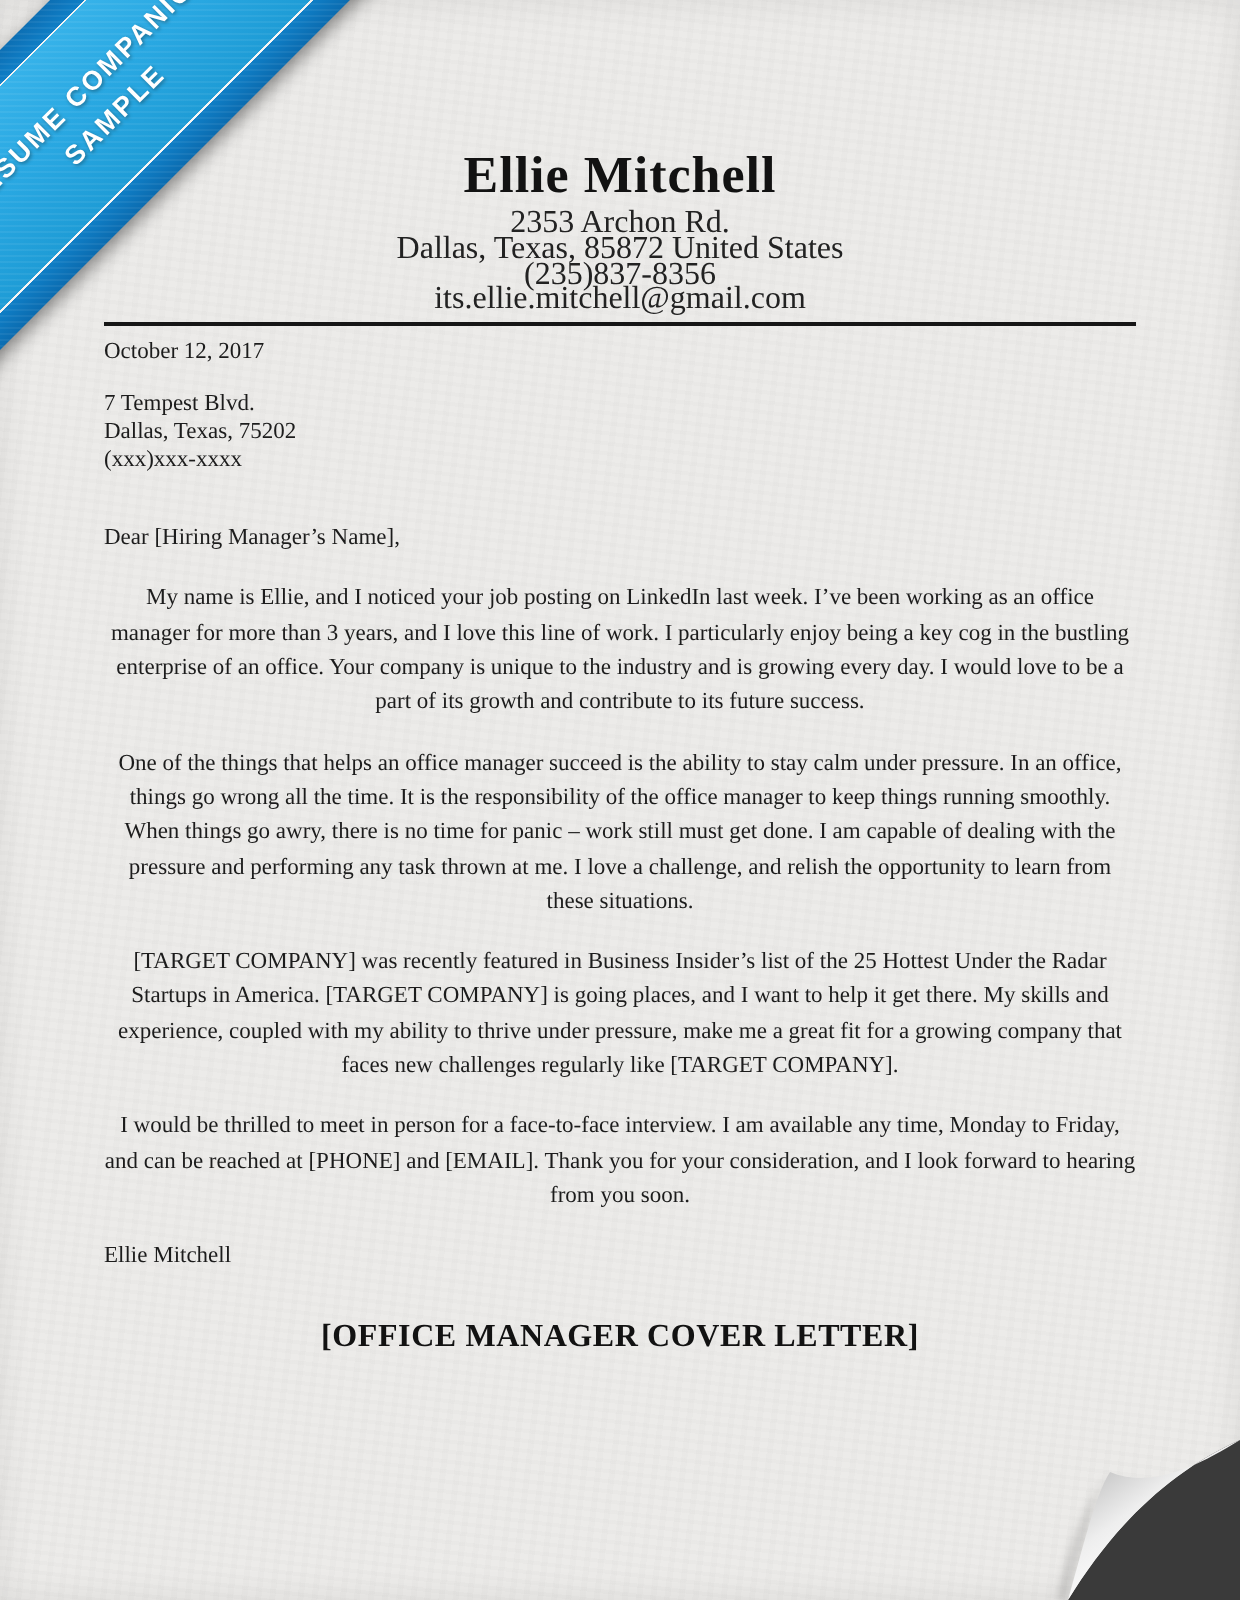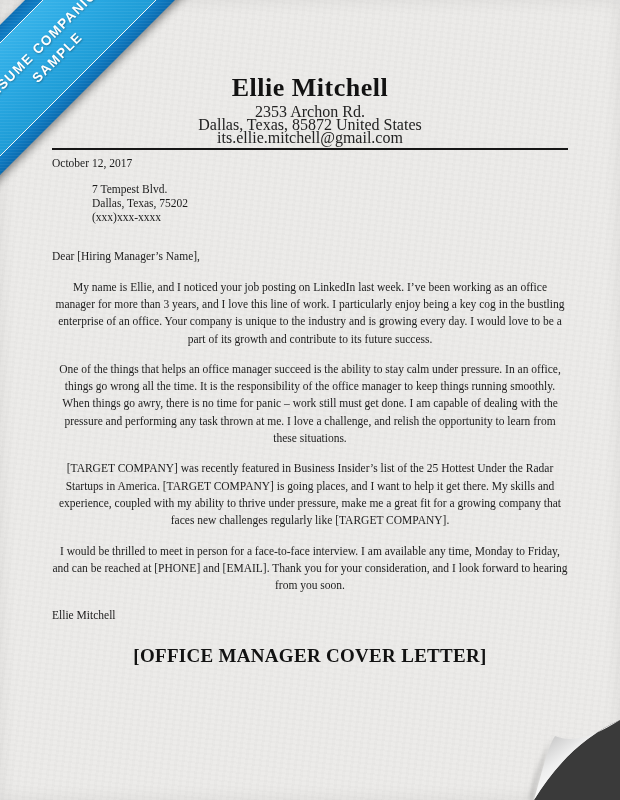--- a/index.html
+++ b/index.html
@@ -41,28 +41,28 @@
     text-align: center;
     font-size: 16px; line-height: 12.8px;
     color: #222;
   }
   .divider {
     margin: 4px 0 0 0;
     border: none; border-top: 2px solid #161616;
   }
   .date-line { margin-top: 4px; line-height: 18px; }
   .recipient-name { line-height: 18px; }
-  .recipient-block { margin-top: 10px; line-height: 14px; margin-left: 40px; }
+  .recipient-block { margin-top: 10px; line-height: 14px; }
   .salutation { margin: 24px 0 0 0; }
   .para { margin: 13px 0 0 0; text-align: center; }
   .closing-block { margin-top: 13px; line-height: 16px; }
   .footer-title {
     margin-top: 24px;
     text-align: center;
-    font-size: 19px; line-height: 18px; font-weight: bold;
+    font-size: 16px; line-height: 18px; font-weight: bold;
     letter-spacing: 0.3px;
     color: #121212;
   }
   
   .ribbon {
     position: absolute;
     width: 320px; height: 106px;
     left: -110px; top: -3px;
     transform: rotate(-45deg);
     background:
@@ -99,20 +99,21 @@
 <div class="stage">
 
   <div class="paper">
     <div class="letter">
 
       <h1 class="sender-name">Ellie Mitchell</h1>
 
       <div class="contact">
         <div>2353 Archon Rd.</div>
         <div>Dallas, Texas, 85872 United States</div>
+        <div>(235)837-8356</div>
         <div>its.ellie.mitchell@gmail.com</div>
       </div>
 
       <hr class="divider">
 
       <div class="date-line">October 12, 2017</div>
 
       <div class="recipient-block">
         <div>7 Tempest Blvd.</div>
         <div>Dallas, Texas, 75202</div>

